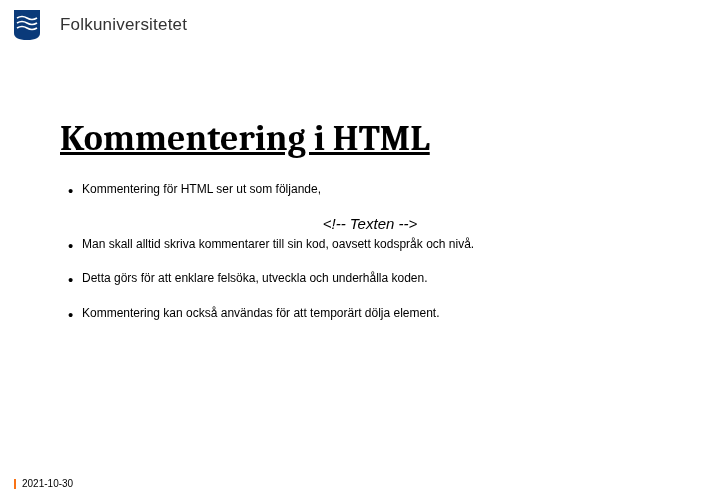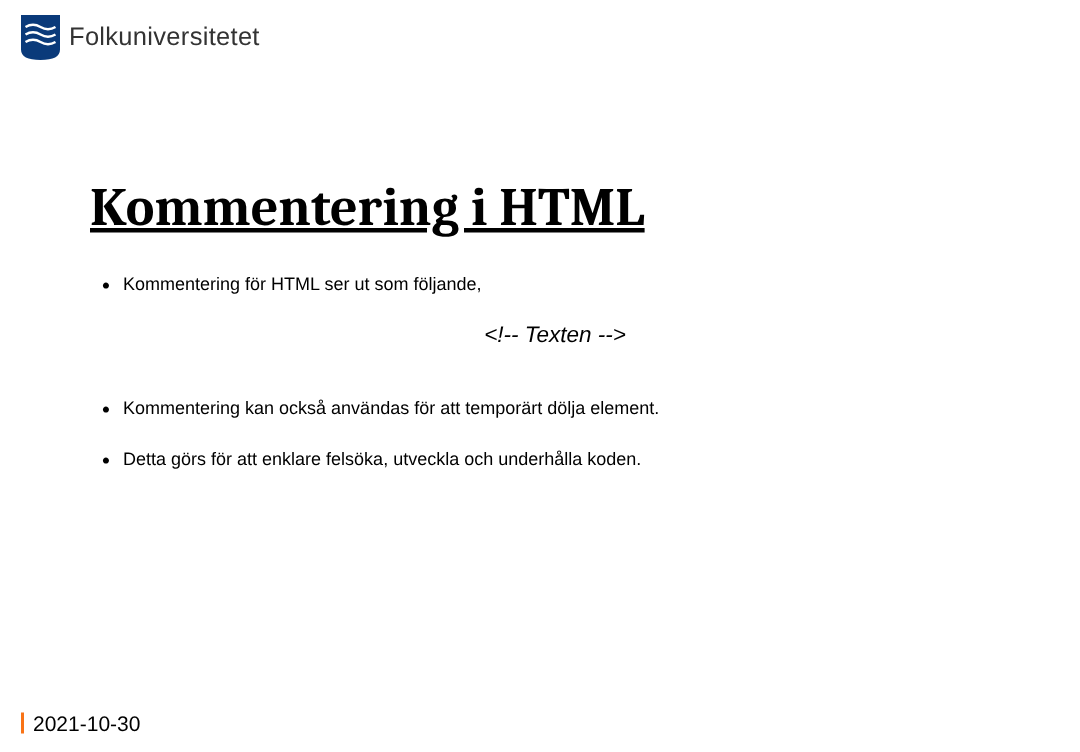--- a/index.html
+++ b/index.html
@@ -1,28 +1,28 @@
 <!DOCTYPE html>
 <html><head>
 <meta charset="utf-8">
 <style>
   * { margin: 0; padding: 0; box-sizing: border-box; }
   html, body { width: 720px; height: 501px; background: #fff; font-family: "Segoe UI", "Helvetica Neue", Arial, sans-serif; color: #000; }
   .slide { position: relative; width: 720px; height: 501px; }
-  .brand { position: absolute; top: 10px; left: 14px; display: flex; align-items: center; gap: 6px; }
+  .brand { position: absolute; top: 10px; left: 14px; display: flex; align-items: center; gap: 20px; }
   .brand-mark { width: 26px; height: 30px; position: relative; }
   .brand-mark svg { display: block; }
   .brand-name { font-size: 17px; letter-spacing: 0.2px; color: #333; }
   .content { position: absolute; top: 118px; left: 60px; right: 40px; }
   .title { font-family: Cambria, Georgia, "Times New Roman", serif; font-weight: 700; font-size: 36px; margin-bottom: 22px; text-decoration: underline; }
   .bullets { list-style: none; }
   .bullets li { position: relative; padding-left: 22px; font-size: 12px; line-height: 1.35; margin-bottom: 18px; }
   .bullets li::before { content: "•"; position: absolute; left: 8px; top: 0; font-size: 15px; }
-  .example { text-align: center; font-style: italic; font-size: 15px; margin: 2px 0 32px 0; }
-  .footer-date { position: absolute; left: 14px; bottom: 12px; font-size: 14px; color: #000; border-left: 2px solid #f97316; padding-left: 6px; line-height: 1; }
+  .example { text-align: center; font-style: italic; font-size: 15px; margin: 2px 0 4px 0; }
+  .footer-date { position: absolute; left: 14px; bottom: 12px; font-size: 10px; color: #000; border-left: 2px solid #f97316; padding-left: 6px; line-height: 1; }
 </style>
 </head>
 <body>
 
 <div class="slide">
 
   <div class="brand">
     <span class="brand-mark">
       <svg width="26" height="30" viewBox="0 0 26 30">
         <path d="M0 0 H26 V23 Q26 30 13 30 Q0 30 0 23 Z" fill="#0a3a7a"></path>
@@ -34,20 +34,21 @@
     <span class="brand-name">Folkuniversitetet</span>
   </div>
 
   <div class="content">
     <h1 class="title">Kommentering i HTML</h1>
     <ul class="bullets">
       <li>Kommentering för HTML ser ut som följande,</li>
     </ul>
     <div class="example">&lt;!-- Texten --&gt;</div>
     <ul class="bullets">
+      <li>Man skall alltid skriva kommentarer till sin kod, oavsett kodspråk och nivå.</li>
+      <li>Detta görs för att enklare felsöka, utveckla och underhålla koden.</li>
       <li>Kommentering kan också användas för att temporärt dölja element.</li>
-      <li>Detta görs för att enklare felsöka, utveckla och underhålla koden.</li>
     </ul>
   </div>
 
   <div class="footer-date">2021-10-30</div>
 
 </div>
 
 </body></html>

